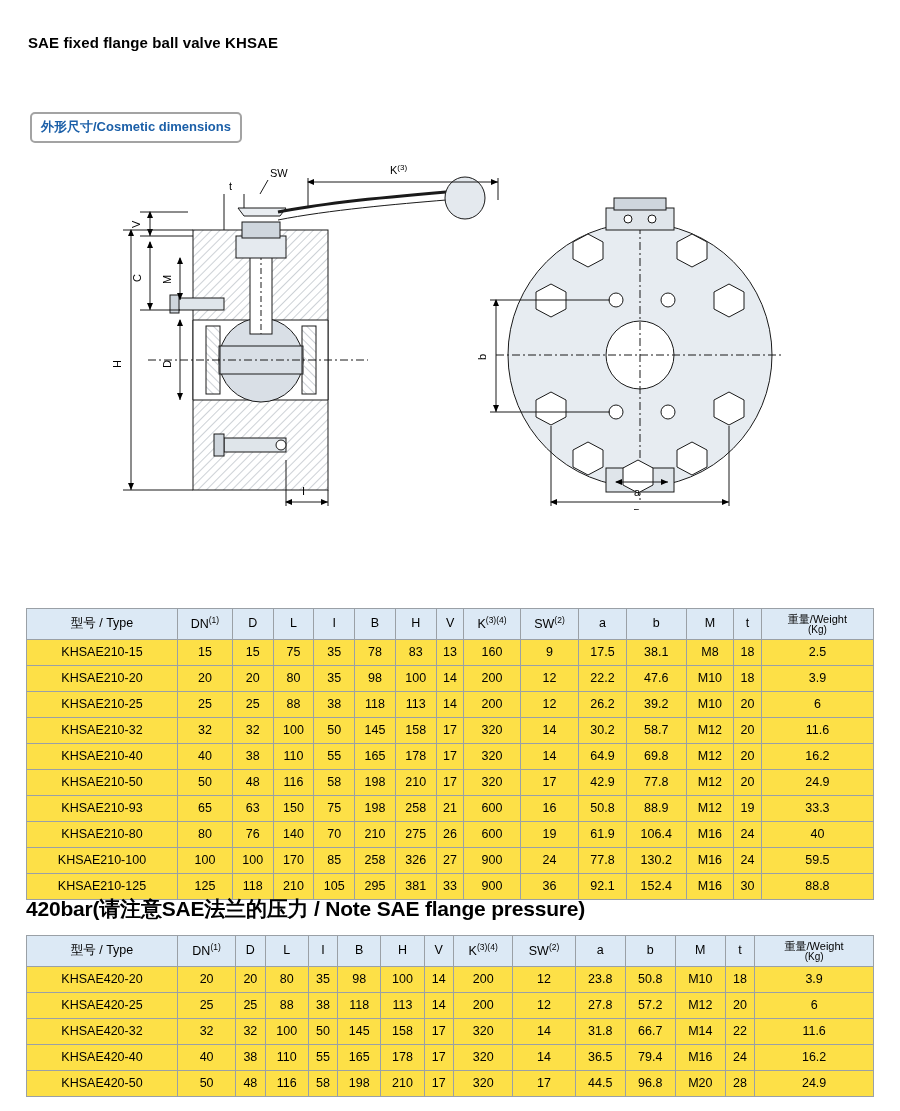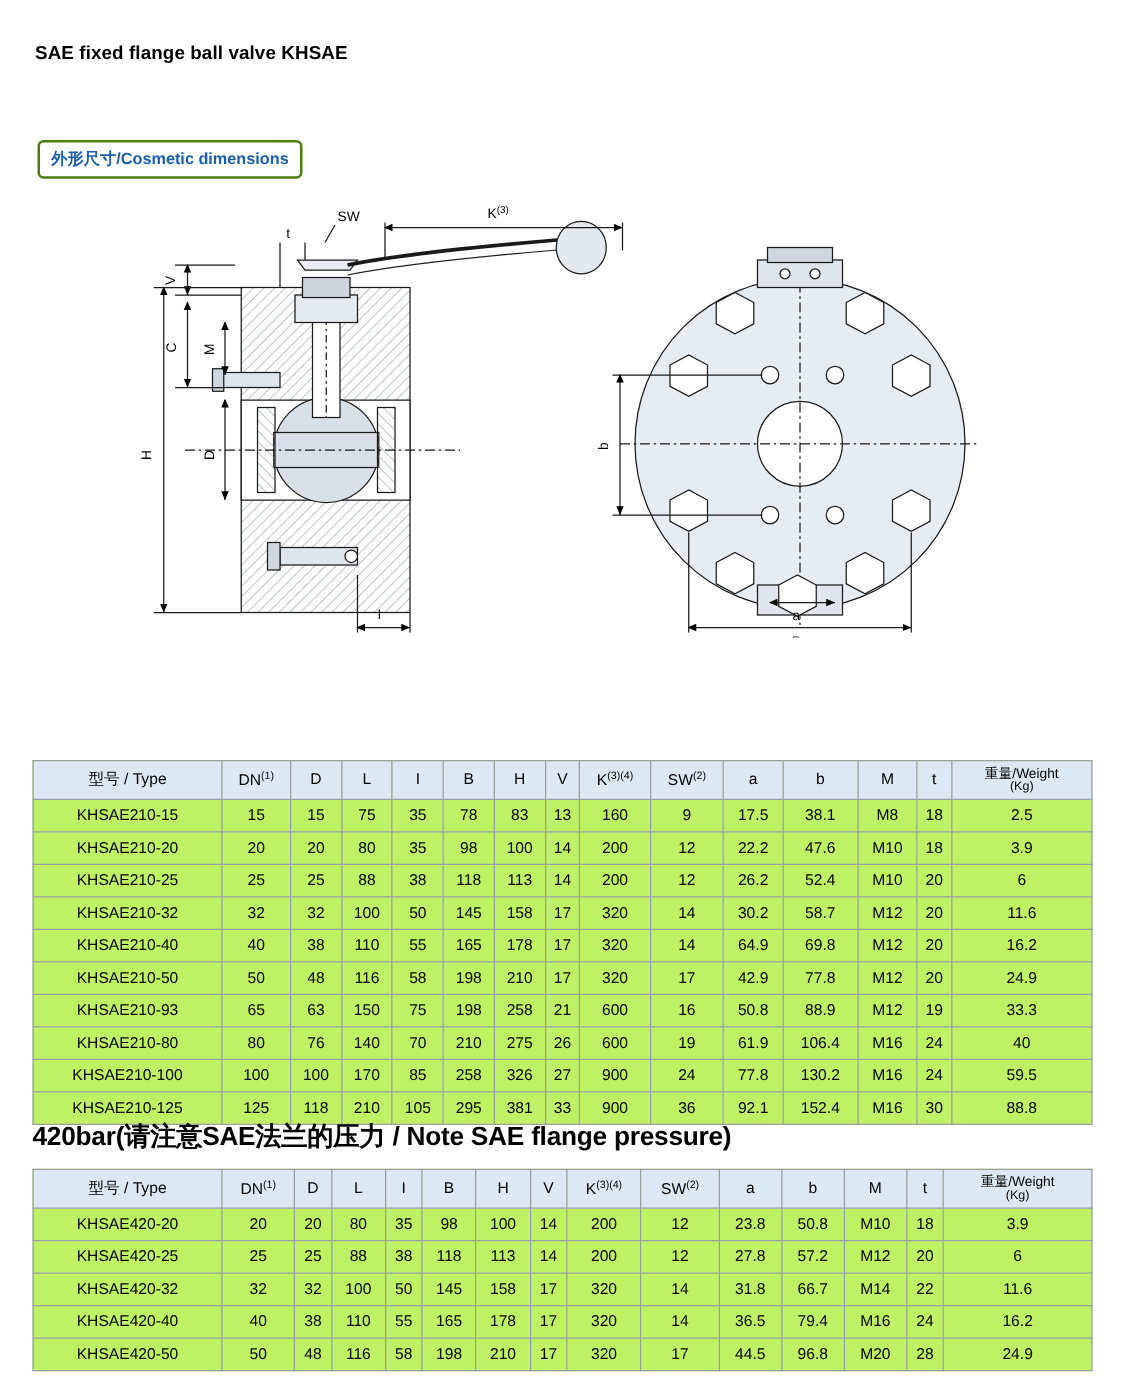--- a/index.html
+++ b/index.html
@@ -27,21 +27,21 @@
     left: 28px;
     top: 34px;
     font-size: 15px;
     font-weight: bold;
     letter-spacing: 0.1px;
   }
   .section-badge {
     position: absolute;
     left: 30px;
     top: 112px;
-    border: 2px solid #4d7c0f;
+    border: 2px solid #a3a3a3;
     border-radius: 5px;
     padding: 4px 9px 5px 9px;
     font-size: 13px;
     font-weight: bold;
     color: #1b5fa8;
     background: #fff;
     white-space: nowrap;
   }
   .drawing {
     position: absolute;
@@ -72,21 +72,21 @@
     letter-spacing: -0.2px;
   }
   #heading-210 { top: 568px; }
   #heading-420 { top: 895px; }
 
   table.spec {
     position: absolute;
     left: 26px;
     border-collapse: collapse;
     width: 848px;
-    background: #bef264;
+    background: #fde047;
     font-size: 12.5px;
   }
   #table-210 { top: 608px; }
   #table-420 { top: 935px; }
 
   table.spec th, table.spec td {
     border: 1px solid #9aa0a6;
     text-align: center;
     padding: 0;
     height: 25px;
@@ -322,21 +322,21 @@
           <td>25</td>
           <td>25</td>
           <td>88</td>
           <td>38</td>
           <td>118</td>
           <td>113</td>
           <td>14</td>
           <td>200</td>
           <td>12</td>
           <td>26.2</td>
-          <td>52.4</td>
+          <td>39.2</td>
           <td>M10</td>
           <td>20</td>
           <td>6</td>
         </tr>
         <tr>
           <td class="type-col">KHSAE210-32</td>
           <td>32</td>
           <td>32</td>
           <td>100</td>
           <td>50</td>

